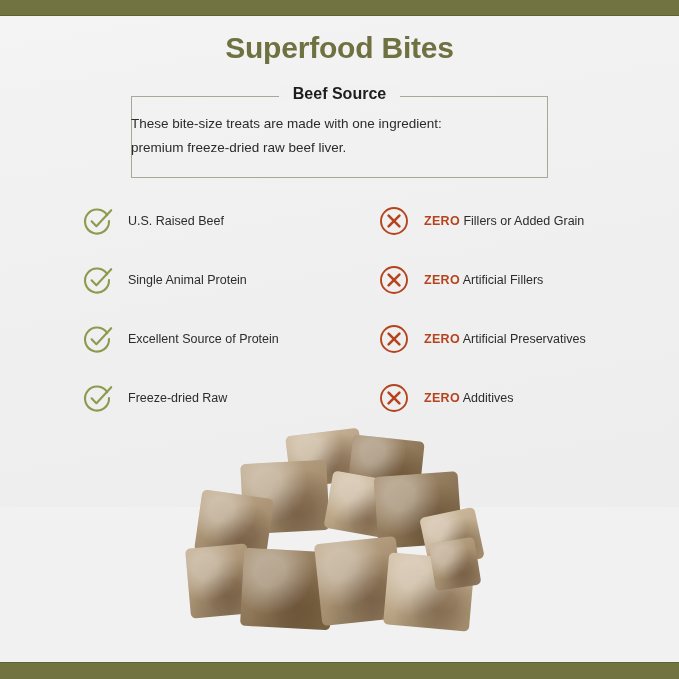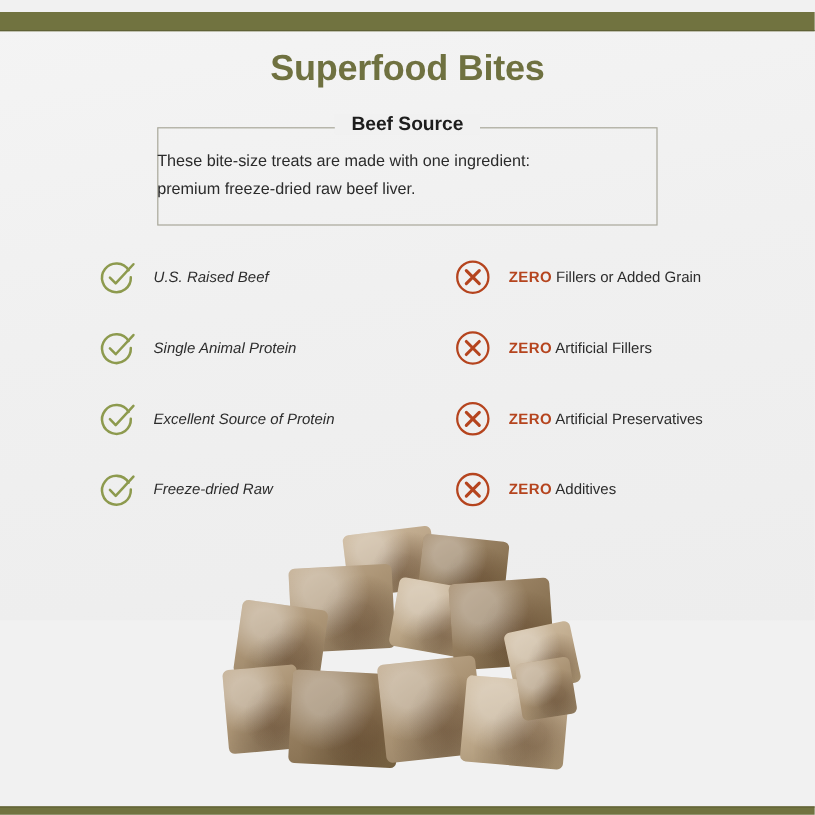--- a/index.html
+++ b/index.html
@@ -6,21 +6,20 @@
   body{
     width:679px;height:679px;
     background:#f1f1f1;
     font-family:"Liberation Sans","DejaVu Sans",sans-serif;
     overflow:hidden;
   }
   .page{
     position:relative;width:679px;height:507px;
     background:linear-gradient(170deg,#f4f4f4 0%,#f0f0f0 45%,#ededed 100%);
     box-sizing:border-box;
-    margin-top:10px;
   }
   .bar{position:absolute;left:0;width:679px;background:#717340;}
   .bar-top{top:0;height:15px;border-bottom:1px solid #5f6136;}
   .bar-bottom{top:662px;height:17px;border-top:1px solid #5f6136;}
 
   .title{
     position:absolute;top:31px;left:0;width:679px;
     text-align:center;
     font-size:30px;font-weight:bold;color:#6f7140;
     letter-spacing:-0.2px;
@@ -36,21 +35,21 @@
     pointer-events:none;
   }
   .box-heading span{background:#f1f1f1;padding:0 14px;}
   .box-body{
     position:absolute;left:131px;top:112px;width:417px;
     text-align:left;color:#2b2b2b;font-size:13.5px;line-height:24px;
   }
 
   .features{position:absolute;top:205px;left:0;width:679px;height:220px;}
   .col{position:absolute;top:0;width:300px;}
-  .col-left{left:82px;font-style:italic;}
+  .col-left{left:82px;}
   .col-right{left:378px;}
 
   .frow{position:relative;height:59px;}
   .ficon{position:absolute;left:0;top:0;width:32px;height:32px;}
   .flabel{
     position:absolute;left:46px;top:6px;
     font-size:12.5px;color:#2c2c2c;white-space:nowrap;line-height:20px;
   }
   .zero{color:#b5441e;font-weight:bold;letter-spacing:0.3px;}
 

